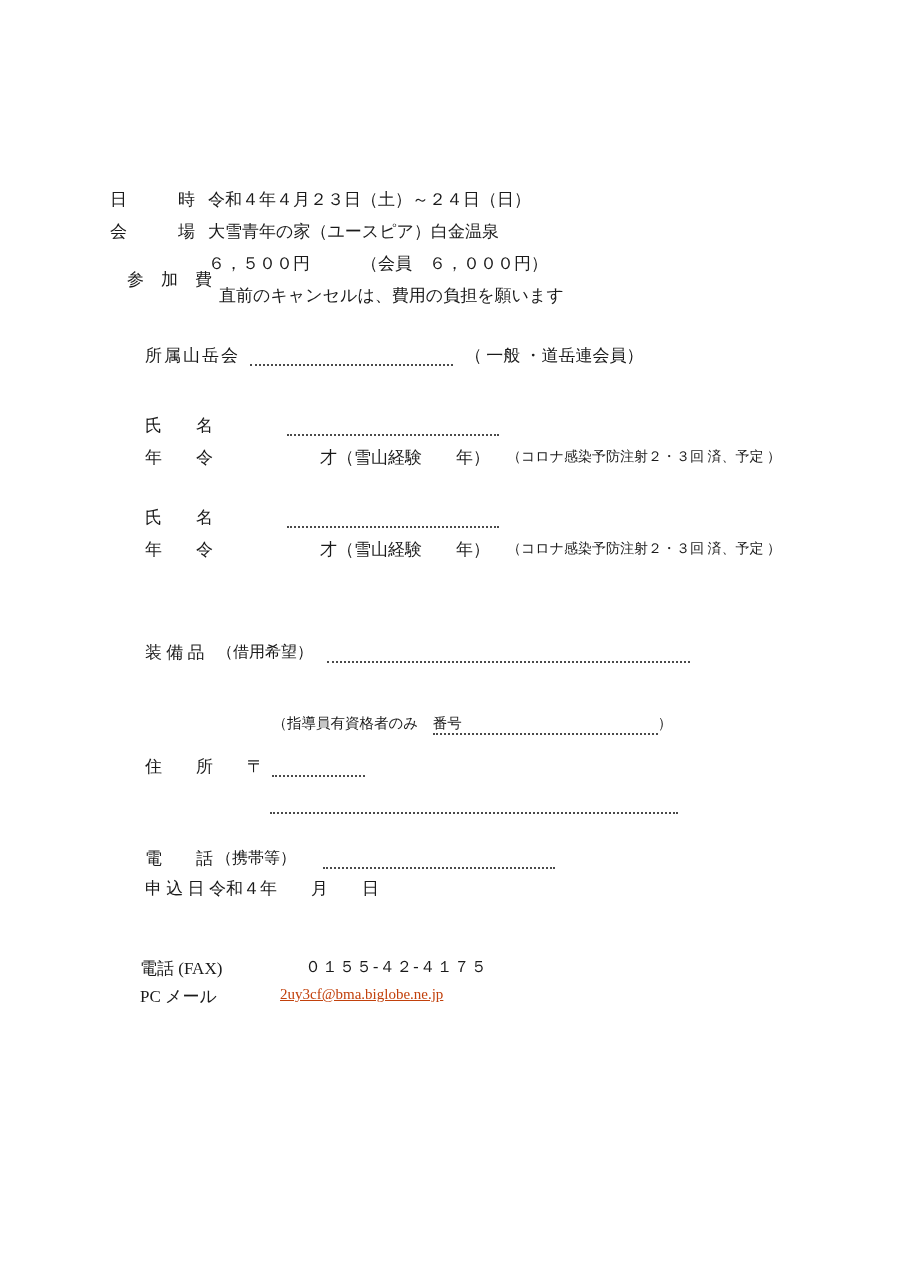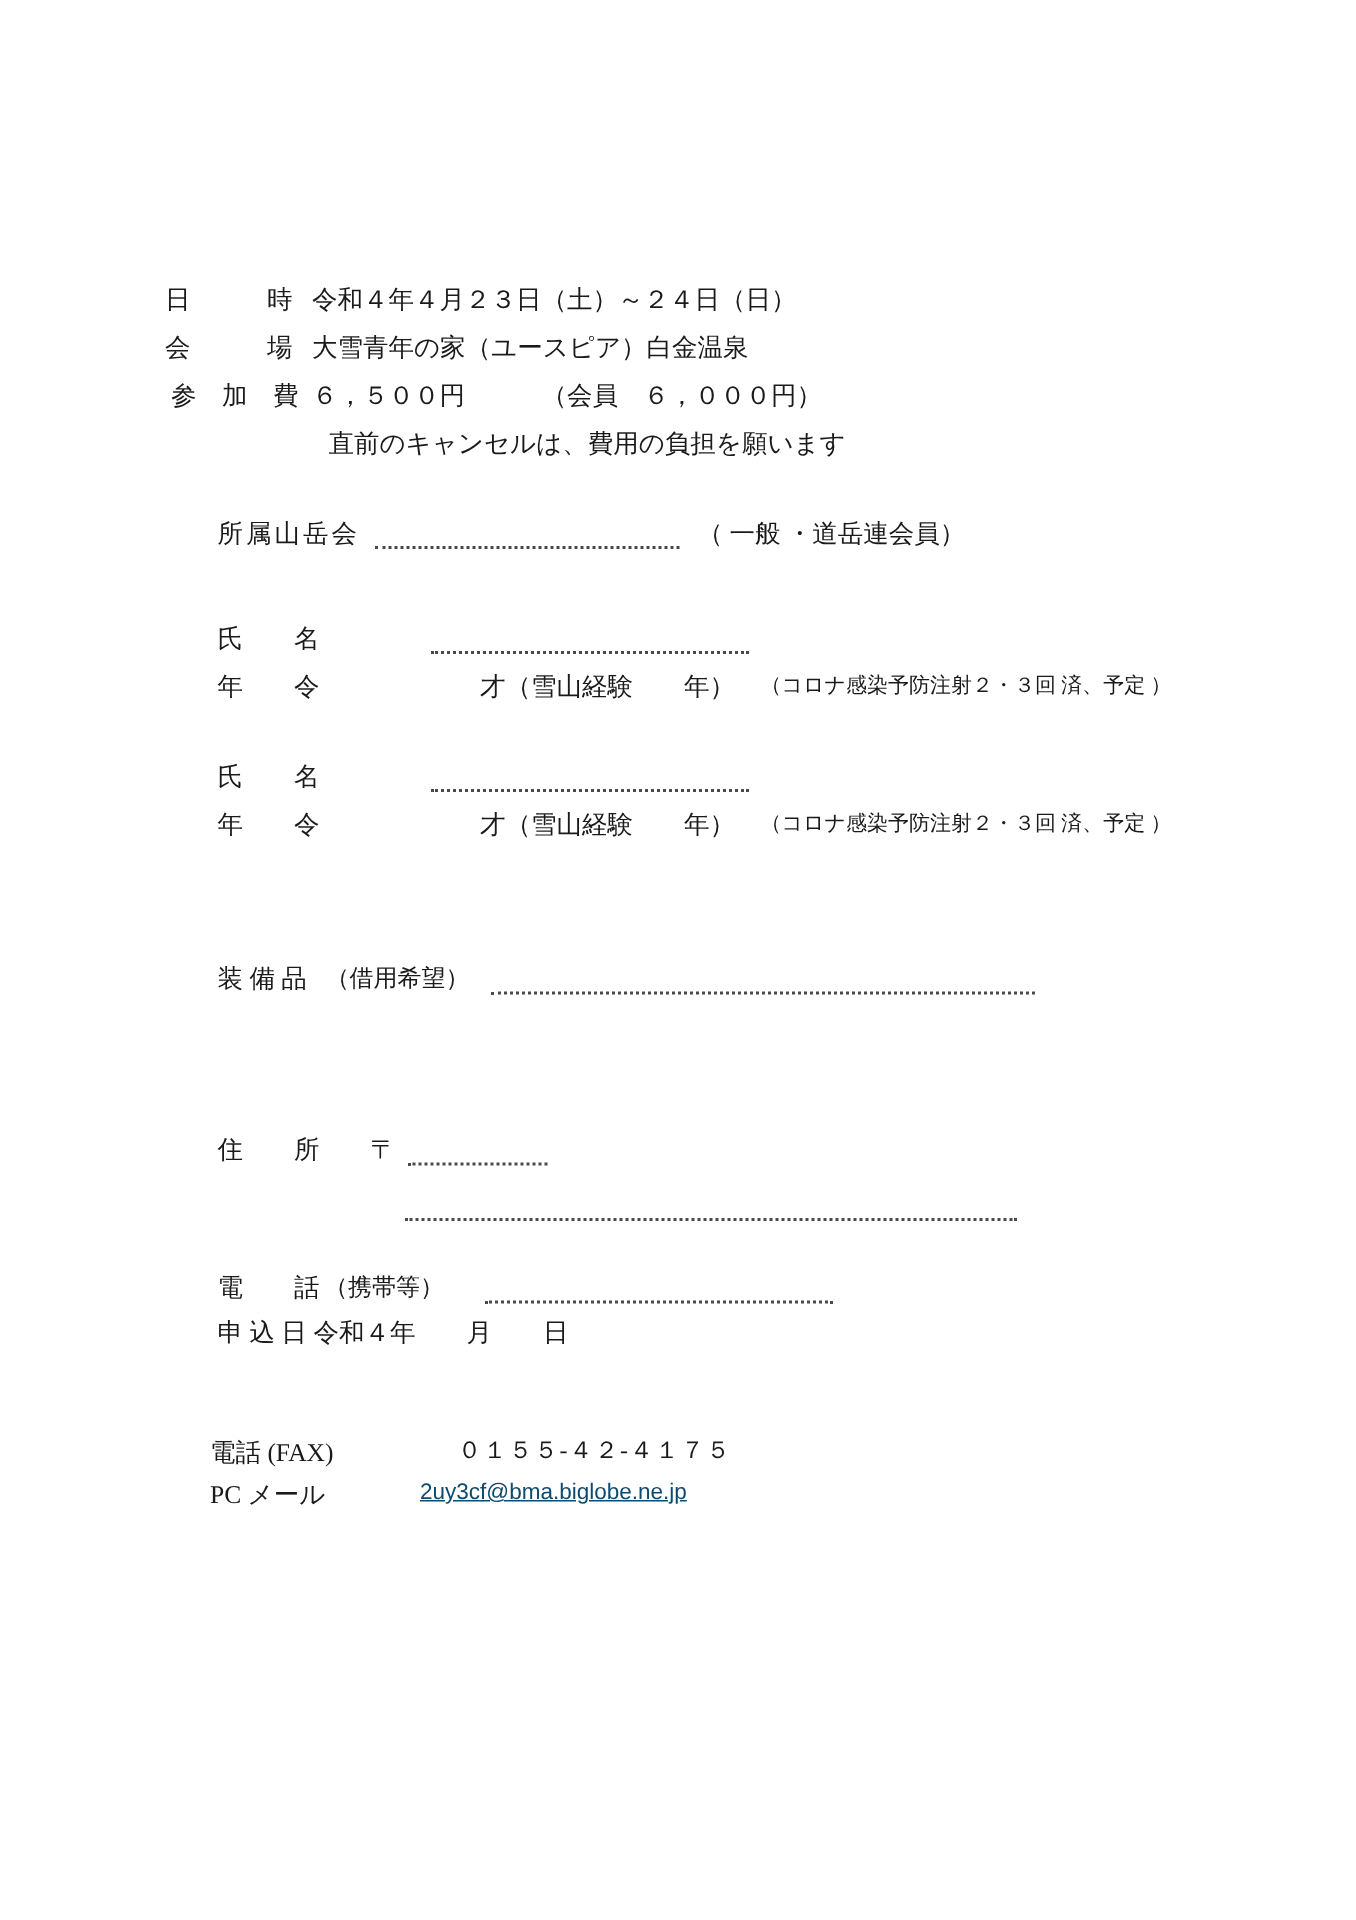--- a/index.html
+++ b/index.html
@@ -39,23 +39,23 @@
     border-bottom: 2px dotted #4a4a4a;
   }
   .numbox {
     display: inline-block;
     width: 225px;
     border-bottom: 2px dotted #4a4a4a;
   }
   .wide-ls { letter-spacing: 2px; }
   .fax-num { letter-spacing: 1px; margin-left: 33px; }
   .email-link {
-    font-family: Liberation Sans, sans-serif;
+    font-family: Liberation Serif, serif;
     font-size: 15px;
-    color: #0c4a6e;
+    color: #c2410c;
     text-decoration: underline;
     cursor: pointer;
   }
 </style>
 </head>
 <body>
 
 <div class="page">
 
 
@@ -63,21 +63,21 @@
     <span class="abs" style="left:0;">日　　　時</span>
     <span class="abs" style="left:98px;">令和４年４月２３日（土）～２４日（日）</span>
   </div>
 
   <div class="line" style="left:110px; top:220px;">
     <span class="abs" style="left:0;">会　　　場</span>
     <span class="abs" style="left:98px;">大雪青年の家（ユースピア）白金温泉</span>
   </div>
 
   <div class="line" style="left:110px; top:252px;">
-    <span class="abs" style="left:4px;">参　加　費</span>
+    <span class="abs" style="left:17px;margin-top:16px;">参　加　費</span>
     <span class="abs" style="left:98px;">６，５００円　　　（会員　６，０００円）</span>
   </div>
 
   <div class="line" style="left:207px; top:284px;">
     <span class="abs" style="left:12px;">直前のキャンセルは、費用の負担を願います</span>
   </div>
 
   <div class="line" style="left:145px; top:344px;">
     <span class="abs wide-ls" style="left:0;">所属山岳会</span>
     <span class="abs dots" style="left:105px; width:203px;"></span>
@@ -105,20 +105,23 @@
     <span class="abs" style="left:175px;">才（雪山経験　　年）</span>
     <span class="abs small" style="left:362px; top:2px;">（コロナ感染予防注射２・３回 済、予定 ）</span>
   </div>
 
   <div class="line" style="left:145px; top:641px;">
     <span class="abs" style="left:0;">装 備 品</span>
     <span class="abs mid" style="left:72px; top:1px;">（借用希望）</span>
     <span class="abs dots" style="left:182px; width:363px;"></span>
   </div>
 
+  <div class="line" style="left:258px; top:697px; font-size:14.5px;">
+    <span>（指導員有資格者のみ　</span><span class="numbox"><span>番号</span></span><span>）</span>
+  </div>
 
   <div class="line" style="left:145px; top:755px;">
     <span class="abs" style="left:0;">住　　所　　〒</span>
     <span class="abs dots" style="left:127px; width:93px;"></span>
   </div>
 
   <div class="line" style="left:270px; top:794px;">
     <span class="abs dots" style="left:0; width:408px; height:18px;"></span>
   </div>
 

